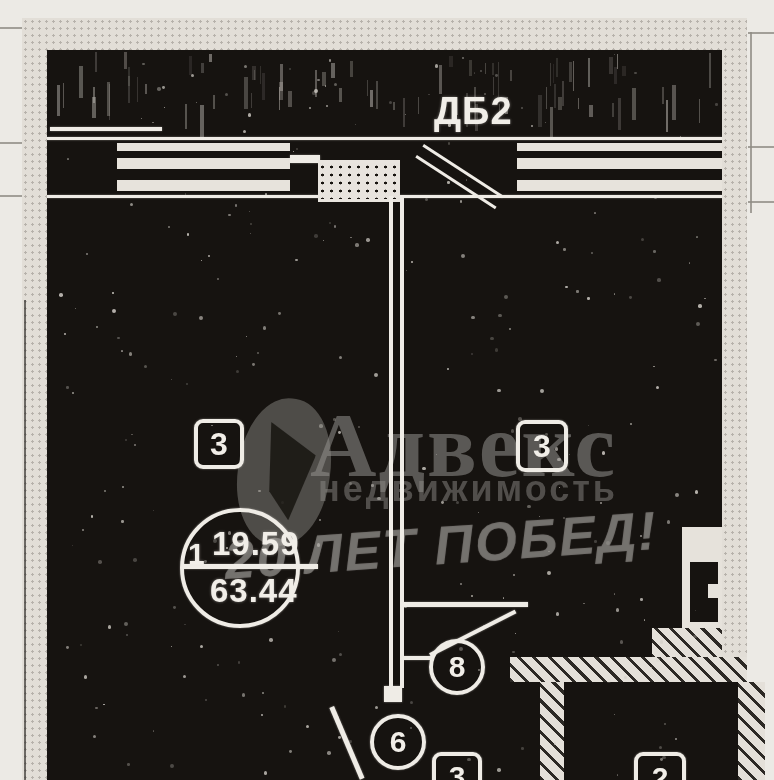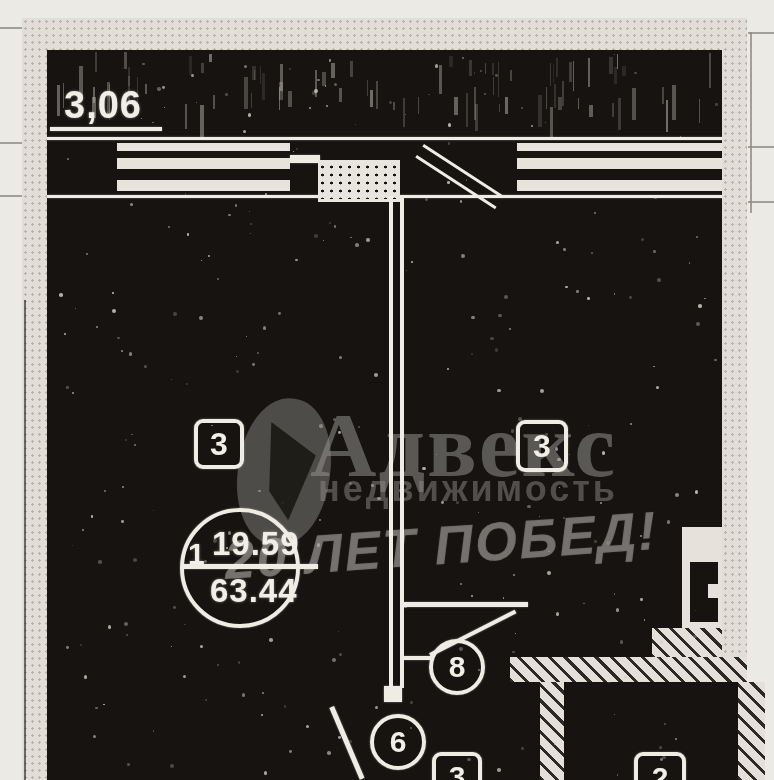--- a/index.html
+++ b/index.html
@@ -460,22 +460,22 @@
     <div class="abs wline" style="left:47px;top:137px;width:675px;height:3px"></div>
     <div class="abs wline" style="left:47px;top:195px;width:675px;height:3px"></div>
 
     <div class="abs win" style="left:117px;top:143px;width:173px;height:48px"></div>
     <div class="abs wline" style="left:290px;top:155px;width:30px;height:8px"></div>
     <div class="abs stipple" style="left:318px;top:160px;width:82px;height:36px"></div>
     <div class="abs" style="left:424px;top:144px;width:95px;height:10px;border-top:3px solid #efece6;border-bottom:3px solid #efece6;
                 transform:rotate(33deg);transform-origin:left top;"></div>
     <div class="abs win" style="left:517px;top:143px;width:205px;height:48px"></div>
 
-    <div class="abs ptxt" style="left:64px;top:84px;font-size:38px">3,06</div>
     <div class="abs wline" style="left:50px;top:127px;width:112px;height:4px"></div>
+    <div class="abs ptxt" style="left:434px;top:90px;font-size:38px">ДБ2</div>
 
     <div class="abs" style="left:389px;top:196px;width:15px;height:492px;border-left:4px solid #efece6;border-right:4px solid #efece6;box-sizing:border-box;"></div>
     <div class="abs wline" style="left:384px;top:686px;width:18px;height:16px"></div>
 
     <div class="abs numbox" style="left:194px;top:419px;width:42px;height:42px;font-size:32px">3</div>
     <div class="abs numbox" style="left:516px;top:420px;width:44px;height:44px;font-size:32px">3</div>
 
     <div class="abs circ" style="left:180px;top:508px;width:112px;height:112px"></div>
     <div class="abs wline" style="left:182px;top:564px;width:136px;height:5px"></div>
     <div class="abs ptxt" style="left:188px;top:537px;font-size:30px">1</div>

